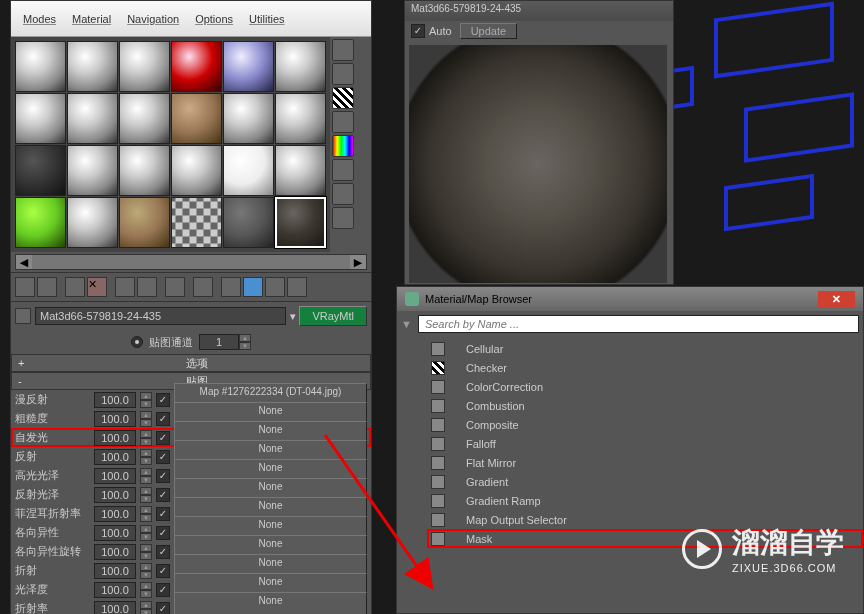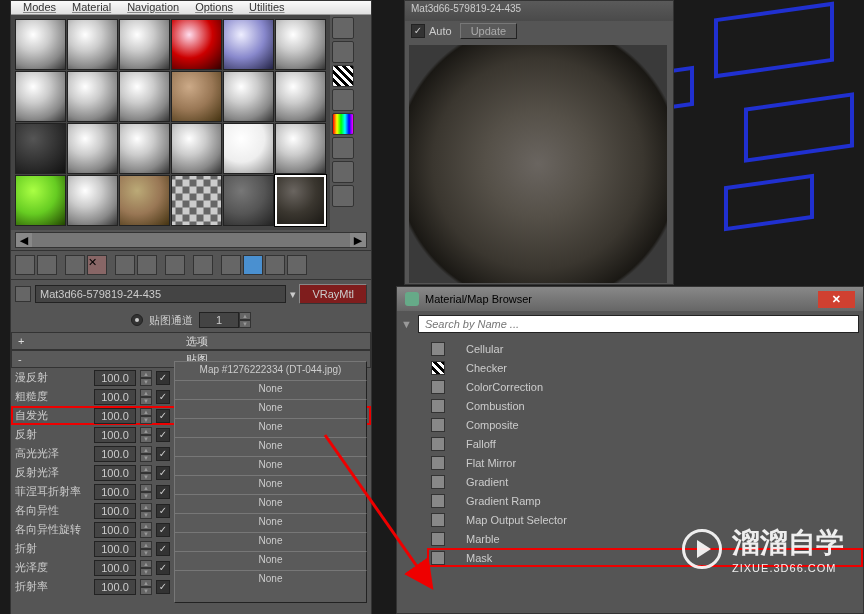--- a/index.html
+++ b/index.html
@@ -1,41 +1,41 @@
 <!DOCTYPE html>
 <html><head>
 <meta charset="utf-8">
 <style>
 * { margin: 0; padding: 0; box-sizing: border-box; font-family: Arial, sans-serif; font-size: 11px; }
 body { background: #1a1a1a; width: 864px; height: 614px; overflow: hidden; position: relative; }
 
 
 .material-editor { position: absolute; left: 10px; top: 0; width: 362px; height: 614px; background: #555; border: 1px solid #333; }
-.me-menubar { background: linear-gradient(#fafafa, #e0e0e0); height: 14px; display: flex; align-items: flex-start; padding: 0 4px; border-bottom: 1px solid #999; }
+.me-menubar { background: linear-gradient(#fafafa, #e0e0e0); height: 36px; display: flex; align-items: center; padding: 0 4px; border-bottom: 1px solid #999; }
 .me-menubar span { padding: 0 8px; color: #333; text-decoration: underline; text-decoration-color: #888; }
 
 .swatch-area { position: relative; display: flex; }
 .swatch-grid { display: grid; grid-template-columns: repeat(6, 51px); grid-template-rows: repeat(4, 51px); gap: 1px; padding: 4px; background: #444; }
 .swatch { width: 51px; height: 51px; background: radial-gradient(circle at 35% 30%, #fff, #ccc 35%, #888 70%, #333); border: 1px solid #222; position: relative; }
 .swatch.selected { border: 2px solid #fff; outline: 1px solid #000; }
 .swatch.color-bg::before { content:''; position:absolute; inset:0; background: linear-gradient(45deg,#f00,#0f0,#00f,#f0f); z-index:-1; }
 .swatch-tools { width: 28px; background: #555; padding: 2px; display: flex; flex-direction: column; gap: 2px; }
 .swatch-tool { width: 22px; height: 22px; background: #666; border: 1px solid #333; border-radius: 2px; }
 
 .scrollbar-h { height: 16px; background: #777; margin: 2px 4px; border: 1px solid #333; position: relative; }
 .scrollbar-h .arrow { width: 16px; height: 14px; background: #888; display: inline-block; text-align: center; line-height: 14px; color: #000; }
 .scrollbar-h .arrow.right { float: right; }
 
 .toolbar { display: flex; gap: 2px; padding: 4px; background: #555; border-top: 1px solid #333; border-bottom: 1px solid #333; }
 .tool-btn { width: 20px; height: 20px; background: #666; border: 1px solid #333; }
 .tool-btn.active { background: #4a90d0; }
 
 .mat-name-row { display: flex; align-items: center; padding: 4px; gap: 4px; }
 .mat-name-row input { flex: 1; background: #444; border: 1px solid #222; color: #ccc; height: 18px; padding: 0 4px; }
-.mat-type-btn { background: #7f1d1d; border: 1px outset #888; color: #ccc; padding: 2px 12px; height: 20px; }
+.mat-type-btn { background: #15803d; border: 1px outset #888; color: #ccc; padding: 2px 12px; height: 20px; }
 
 .rollout-area { background: #555; overflow-y: auto; height: 340px; }
 .rollout-header { background: #5a5a5a; border: 1px solid #333; padding: 2px 6px; color: #ddd; display: flex; align-items: center; height: 18px; }
 .rollout-header .sign { width: 12px; display: inline-block; }
 .rollout-header .title { flex: 1; text-align: center; }
 
 .map-channel-row { display: flex; justify-content: center; align-items: center; padding: 4px; gap: 6px; }
 .radio-dot { width: 12px; height: 12px; border-radius: 50%; background: #333; border: 1px solid #222; display: inline-block; position: relative; }
 .radio-dot.on::after { content:''; position:absolute; inset:3px; background:#ccc; border-radius:50%; }
 .spinner-box { display: flex; align-items: center; }
@@ -379,24 +379,20 @@
         <span>Gradient</span>
       </div>
       <div class="browser-item">
         <span class="browser-icon "></span>
         <span>Gradient Ramp</span>
       </div>
       <div class="browser-item">
         <span class="browser-icon "></span>
         <span>Map Output Selector</span>
       </div>
-      <div class="browser-item">
-        <span class="browser-icon "></span>
-        <span>Marble</span>
-      </div>
       <div class="browser-item highlighted">
         <span class="browser-icon "></span>
         <span>Mask</span>
       </div>
     </div>
 </div>
 
 <div class="red-arrow">
   <svg viewBox="0 0 120 160">
       <defs>

